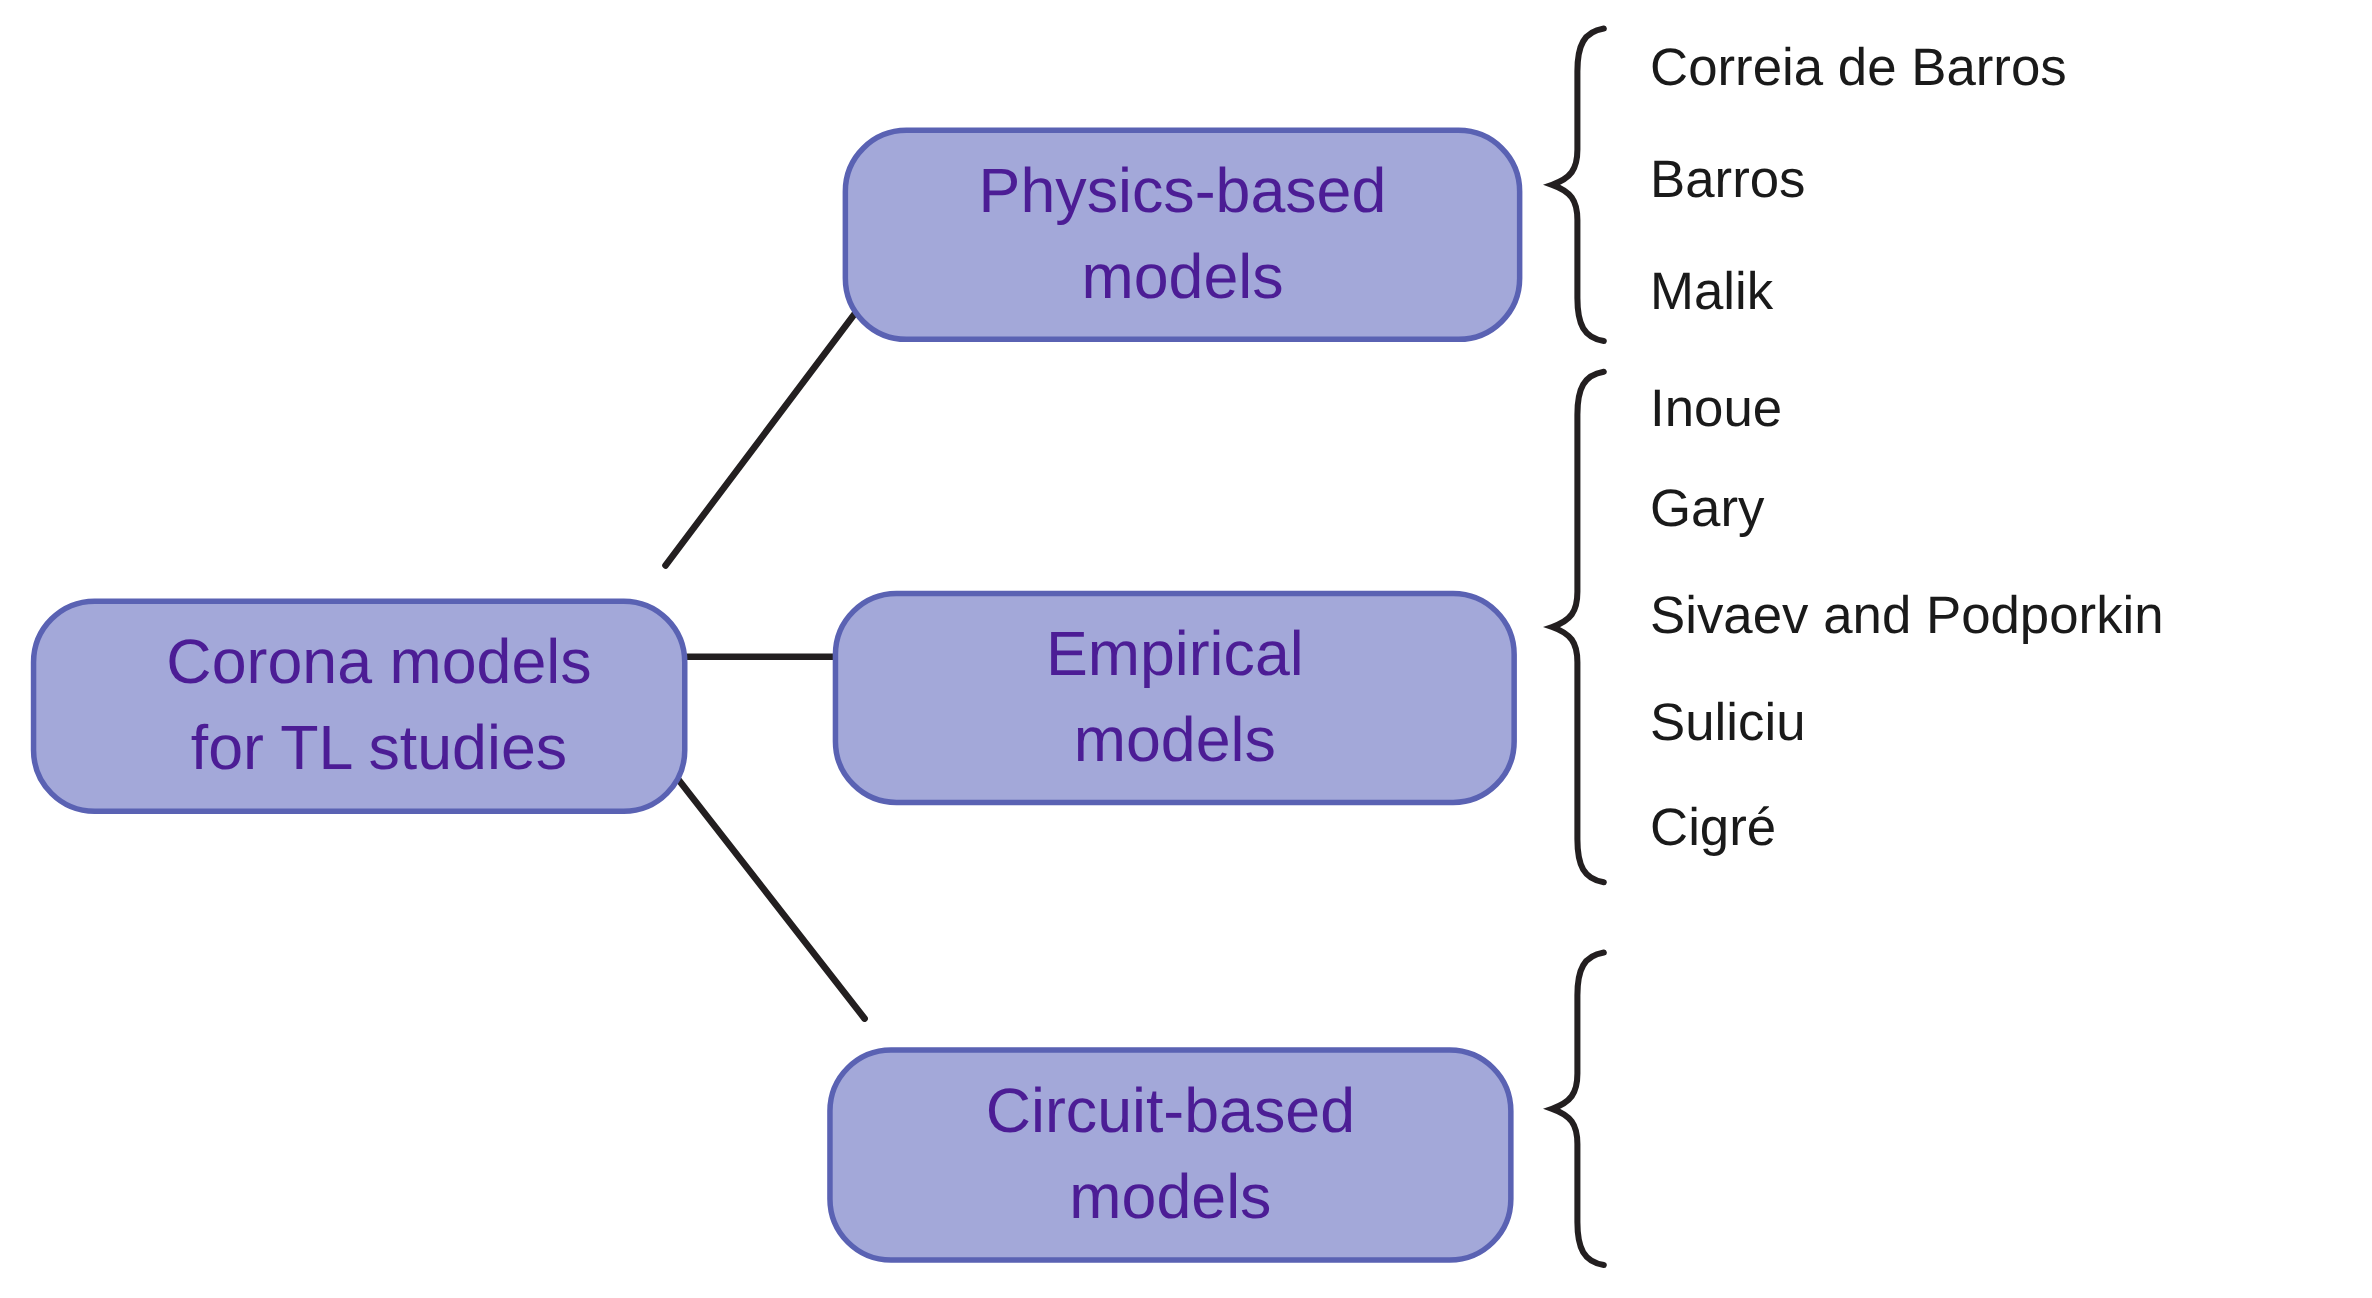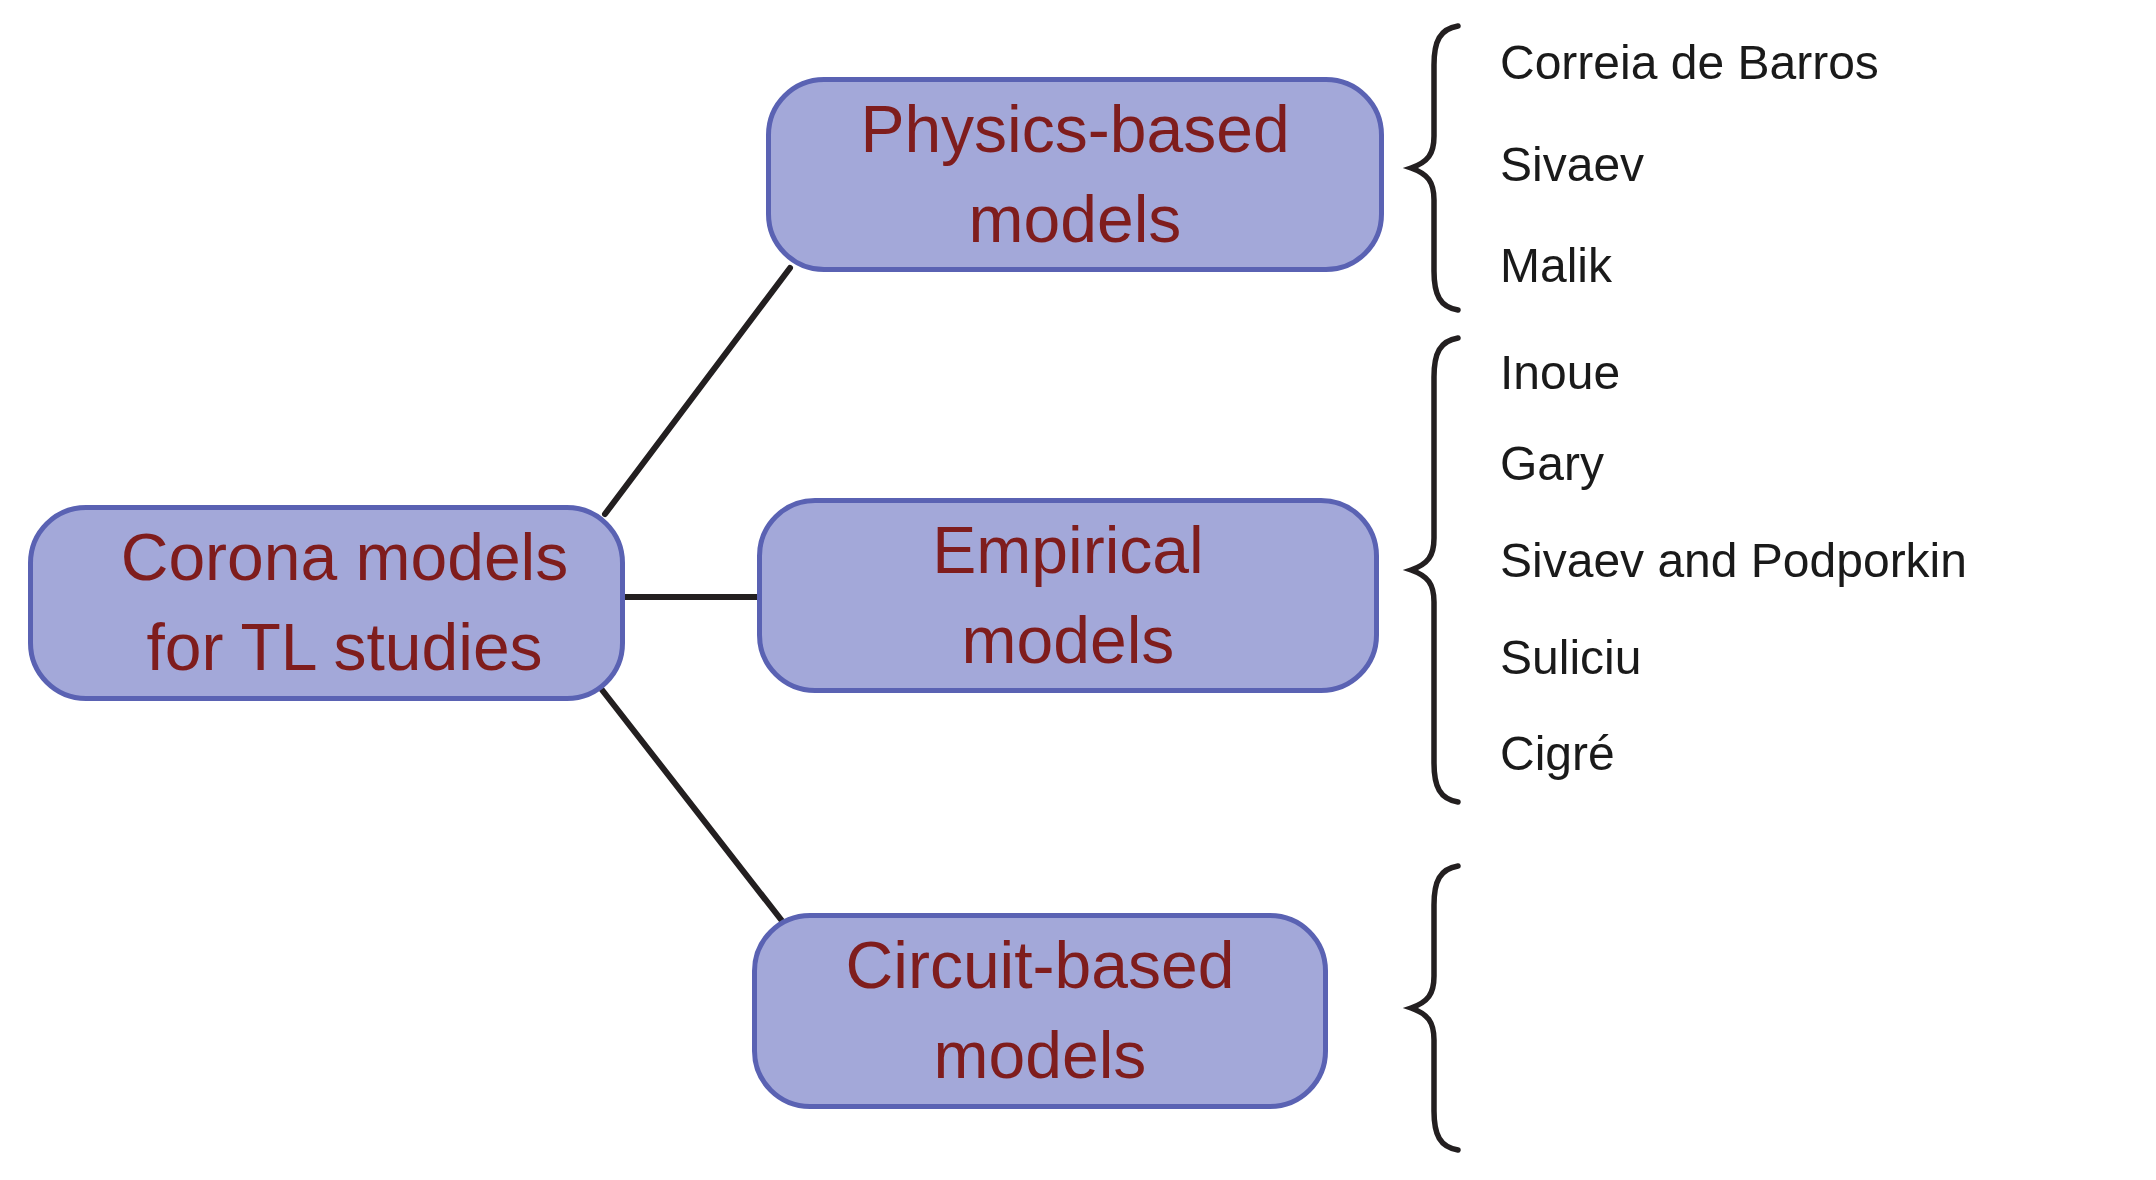--- a/index.html
+++ b/index.html
@@ -21,29 +21,30 @@
     position: absolute;
     z-index: 2;
     box-sizing: border-box;
     background: #a3a8d9;
     border: 5px solid #5a62b3;
     border-radius: 58px;
     display: flex;
     align-items: center;
     justify-content: center;
     text-align: center;
-    font-size: 66px;
+    font-size: 57px;
     line-height: 1.36;
-    color: #7f1d1d;
+    color: #4c1d95;
     white-space: pre-line;
+    margin-top: 39px;
   }
   #root-node      { left: 28px;  top: 505px; width: 597px; height: 196px; padding-left: 36px; }
   #physics-node   { left: 766px; top: 77px;  width: 618px; height: 195px; }
   #empirical-node { left: 757px; top: 498px; width: 622px; height: 195px; }
-  #circuit-node   { left: 752px; top: 913px; width: 576px; height: 196px; }
+  #circuit-node   { left: 752px; top: 913px; width: 624px; height: 196px; }
   .author {
     position: absolute;
     z-index: 2;
     left: 1500px;
     transform: translateY(-50%);
     font-size: 48px;
     color: #1a1a1a;
     white-space: nowrap;
   }
 </style>
@@ -89,21 +90,21 @@
   <div id="physics-node" class="node">Physics-based
 models</div>
 
   <div id="empirical-node" class="node">Empirical
 models</div>
 
   <div id="circuit-node" class="node">Circuit-based
 models</div>
 
   <div class="author" style="top:62px">Correia de Barros</div>
-  <div class="author" style="top:164px">Sivaev</div>
+  <div class="author" style="top:164px">Barros</div>
   <div class="author" style="top:265px">Malik</div>
 
   <div class="author" style="top:372px">Inoue</div>
   <div class="author" style="top:463px">Gary</div>
   <div class="author" style="top:560px">Sivaev and Podporkin</div>
   <div class="author" style="top:657px">Suliciu</div>
   <div class="author" style="top:753px">Cigré</div>
 
 
 </div>

